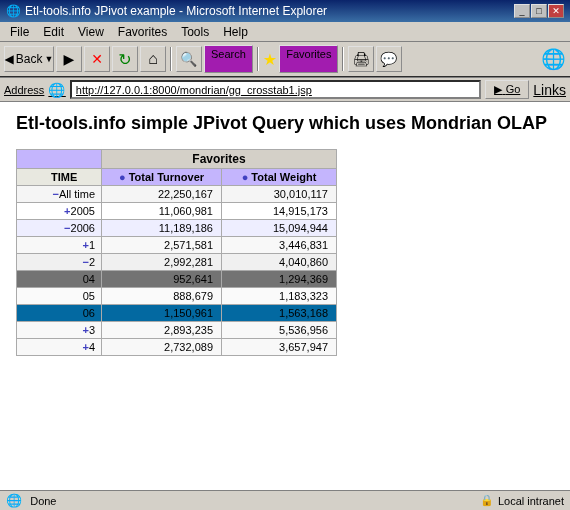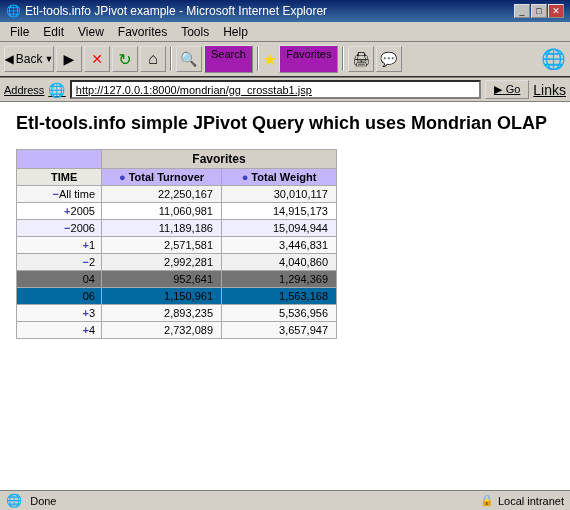--- a/index.html
+++ b/index.html
@@ -309,20 +309,25 @@
           <tr style="background: rgb(240, 240, 240);">
             <td class="row-label" style="padding-left: 26px; text-align: right; font-size: 11px;"><span style="color: rgb(64, 64, 192); font-weight: bold;">−</span>2</td>
             <td class="val">2,992,281</td>
             <td class="val">4,040,860</td>
           </tr>
           <tr style="background: #737373;">
             <td class="row-label" style="padding-left: 36px; text-align: right; font-size: 11px;">04</td>
             <td class="val">952,641</td>
             <td class="val">1,294,369</td>
           </tr>
+          <tr style="background: rgb(250, 250, 250);">
+            <td class="row-label" style="padding-left: 36px; text-align: right; font-size: 11px;">05</td>
+            <td class="val">888,679</td>
+            <td class="val">1,183,323</td>
+          </tr>
           <tr style="background: #0369a1;">
             <td class="row-label" style="padding-left: 36px; text-align: right; font-size: 11px;">06</td>
             <td class="val">1,150,961</td>
             <td class="val">1,563,168</td>
           </tr>
           <tr style="background: rgb(248, 248, 248);">
             <td class="row-label" style="padding-left: 26px; text-align: right; font-size: 11px;"><span style="color: rgb(64, 64, 192); font-weight: bold;">+</span>3</td>
             <td class="val">2,893,235</td>
             <td class="val">5,536,956</td>
           </tr>

